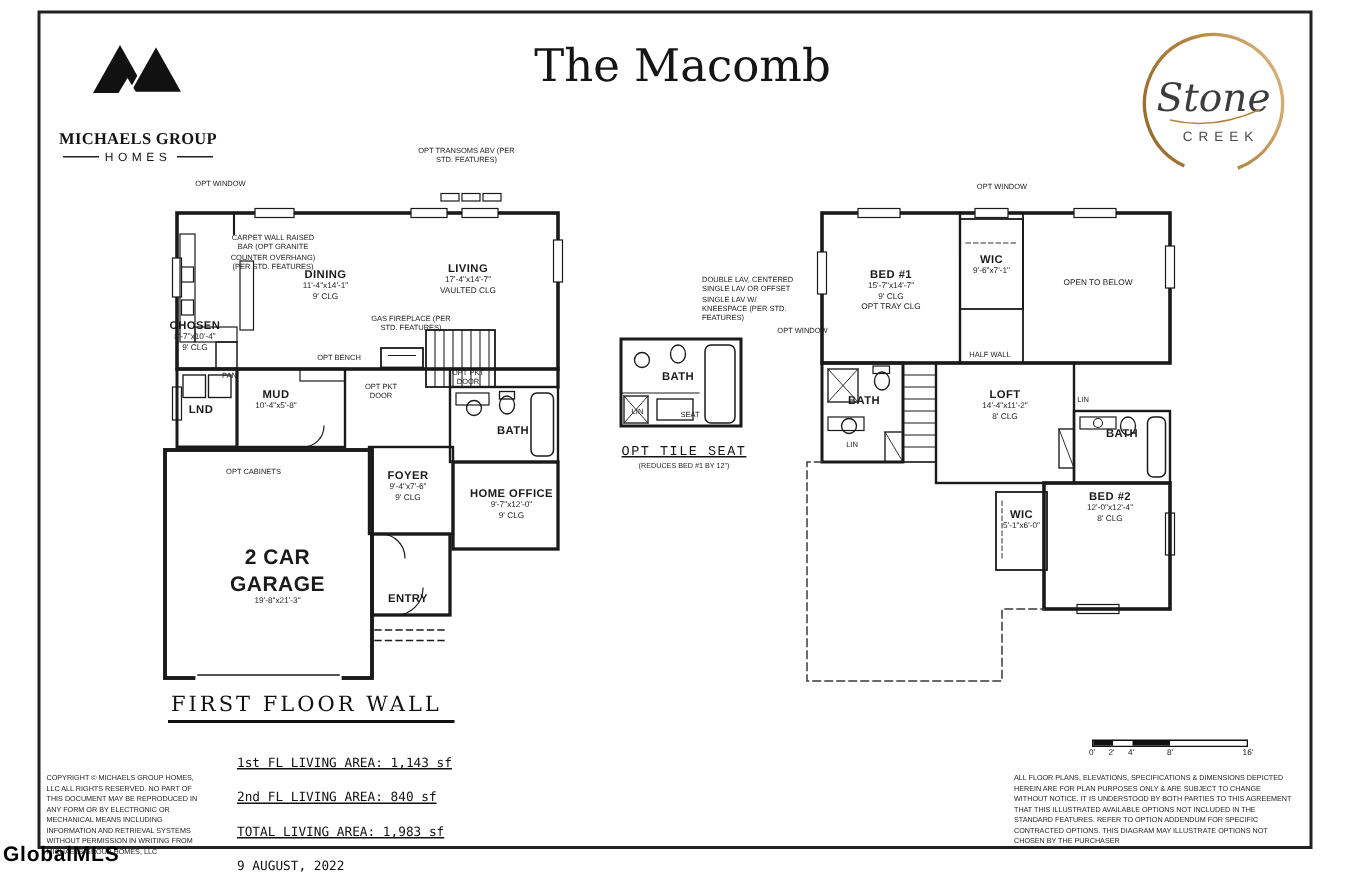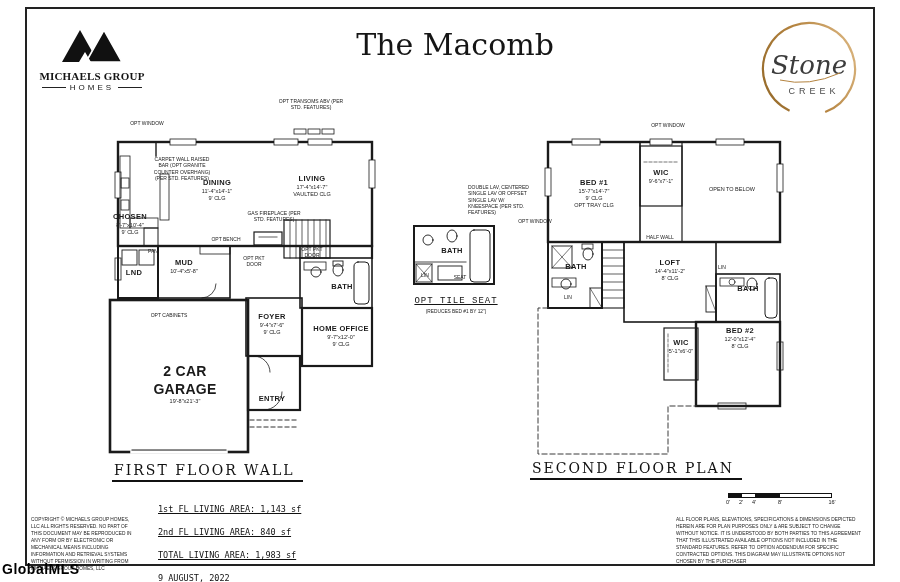--- a/index.html
+++ b/index.html
@@ -3,21 +3,21 @@
 <meta charset="utf-8">
 <style>
   *{margin:0;padding:0;box-sizing:border-box}
   html,body{width:900px;height:582px;background:#fff}
   #page{position:relative;width:900px;height:582px;background:#fff;overflow:hidden;
         font-family:"Liberation Sans",sans-serif;color:#141414}
   .frame{position:absolute;left:25px;top:7px;width:850px;height:559px;border:2.5px solid #222}
 
   
   .logo-block{position:absolute;left:36px;top:24px;width:112px;text-align:center}
-  .brand-name{font-family:"Liberation Serif",serif;font-weight:bold;font-size:11px;letter-spacing:.2px;margin-top:2px;white-space:nowrap}
+  .brand-name{font-family:"Liberation Serif",serif;font-weight:bold;font-size:11px;letter-spacing:.2px;margin-top:18px;white-space:nowrap}
   .brand-sub{display:flex;align-items:center;gap:4px;margin-top:1px;padding:0 6px}
   .brand-sub .hline{flex:1;height:1px;background:#222}
   .brand-sub .sub-text{font-family:Liberation Sans, sans-serif;font-size:8px;letter-spacing:3px}
   .title{position:absolute;left:285px;top:27px;width:340px;text-align:center;
          font-family:"DejaVu Serif",serif;font-size:30px;color:#151515}
   .stone{position:absolute;left:750px;top:14px;width:118px;height:110px}
 
   
   .plan{position:absolute}
   .plan svg.walls{position:absolute}
@@ -310,21 +310,20 @@
       <span class="rdims">12'-0"x12'-4"</span>
       <span class="rdims">8' CLG</span>
     </div>
     <div class="rlabel" style="left:204px;top:240px;width:34px">
       <span class="rname">WIC</span>
       <span class="rdims">5'-1"x6'-0"</span>
     </div>
     <div class="tiny" style="left:98px;top:196px;width:20px">LIN</div>
     <div class="tiny" style="left:252px;top:166px;width:20px">LIN</div>
 
-    <div class="plan-title" style="left:70px;top:362px">SECOND FLOOR PLAN</div>
   </div>
 
   <div class="copyright">COPYRIGHT © MICHAELS GROUP HOMES, LLC ALL RIGHTS RESERVED. NO PART OF THIS DOCUMENT MAY BE REPRODUCED IN ANY FORM OR BY ELECTRONIC OR MECHANICAL MEANS INCLUDING INFORMATION AND RETRIEVAL SYSTEMS WITHOUT PERMISSION IN WRITING FROM MICHAELS GROUP HOMES, LLC</div>
 
   <div class="areas">
     <div class="line">1st FL LIVING AREA: 1,143 sf</div>
     <div class="line">2nd FL LIVING AREA: 840 sf</div>
     <div class="line">TOTAL LIVING AREA: 1,983 sf</div>
     <div class="date">9 AUGUST, 2022</div>
   </div>

